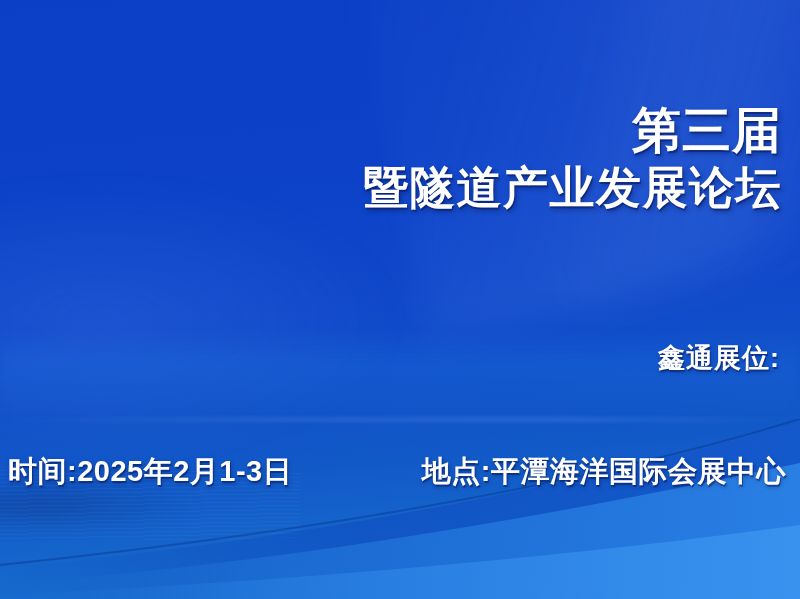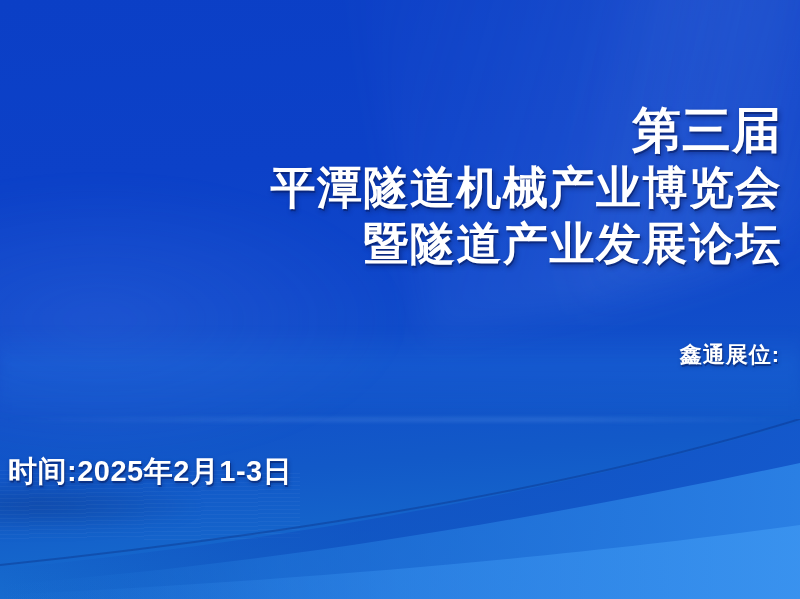--- a/index.html
+++ b/index.html
@@ -145,21 +145,21 @@
     right: 20px;
     top: 344px;
     display: flex;
     align-items: baseline;
     justify-content: flex-end;
     gap: 14px;
     white-space: nowrap;
   }
   .booth-label {
     color: #FFFFFF;
-    font-size: 22px;
+    font-size: 27px;
     font-weight: bold;
     letter-spacing: 1px;
     text-shadow: 1px 2px 0 rgba(8,28,96,0.5), 1px 2px 4px rgba(5,20,80,0.4);
     position: relative;
     top: -4px;
   }
   .booth-value {
     color: #F4E75C;
     font-size: 43px;
     font-weight: bold;
@@ -225,26 +225,26 @@
       <path d="M800,44 C600,86 330,140 0,166 L0,180 L800,180 Z" fill="url(#gA)"></path>
       <path d="M800,106 C640,128 380,158 0,176 L0,180 L800,180 Z" fill="url(#gC)"></path>
       <path d="M800,0 C650,46 400,104 0,146" fill="none" stroke="rgba(8,40,120,0.35)" stroke-width="2"></path>
     </svg>
   </div>
 
   <div class="content">
 
     <div class="title-block">
       <div class="t-line t-line-1">第三届</div>
-      <div class="t-line t-line-2">平潭隧道机械产业博览会</div>
       <div class="t-line t-line-3">暨隧道产业发展论坛</div>
     </div>
 
     <div class="booth-row">
       <span class="booth-label">鑫通展位:</span>
     </div>
 
     <div class="meta-row">
       <span class="meta-text">时间:2025年2月1-3日</span>
+      <span class="meta-text">地点:平潭海洋国际会展中心</span>
     </div>
 
   </div>
 </div>
 
 </body></html>

